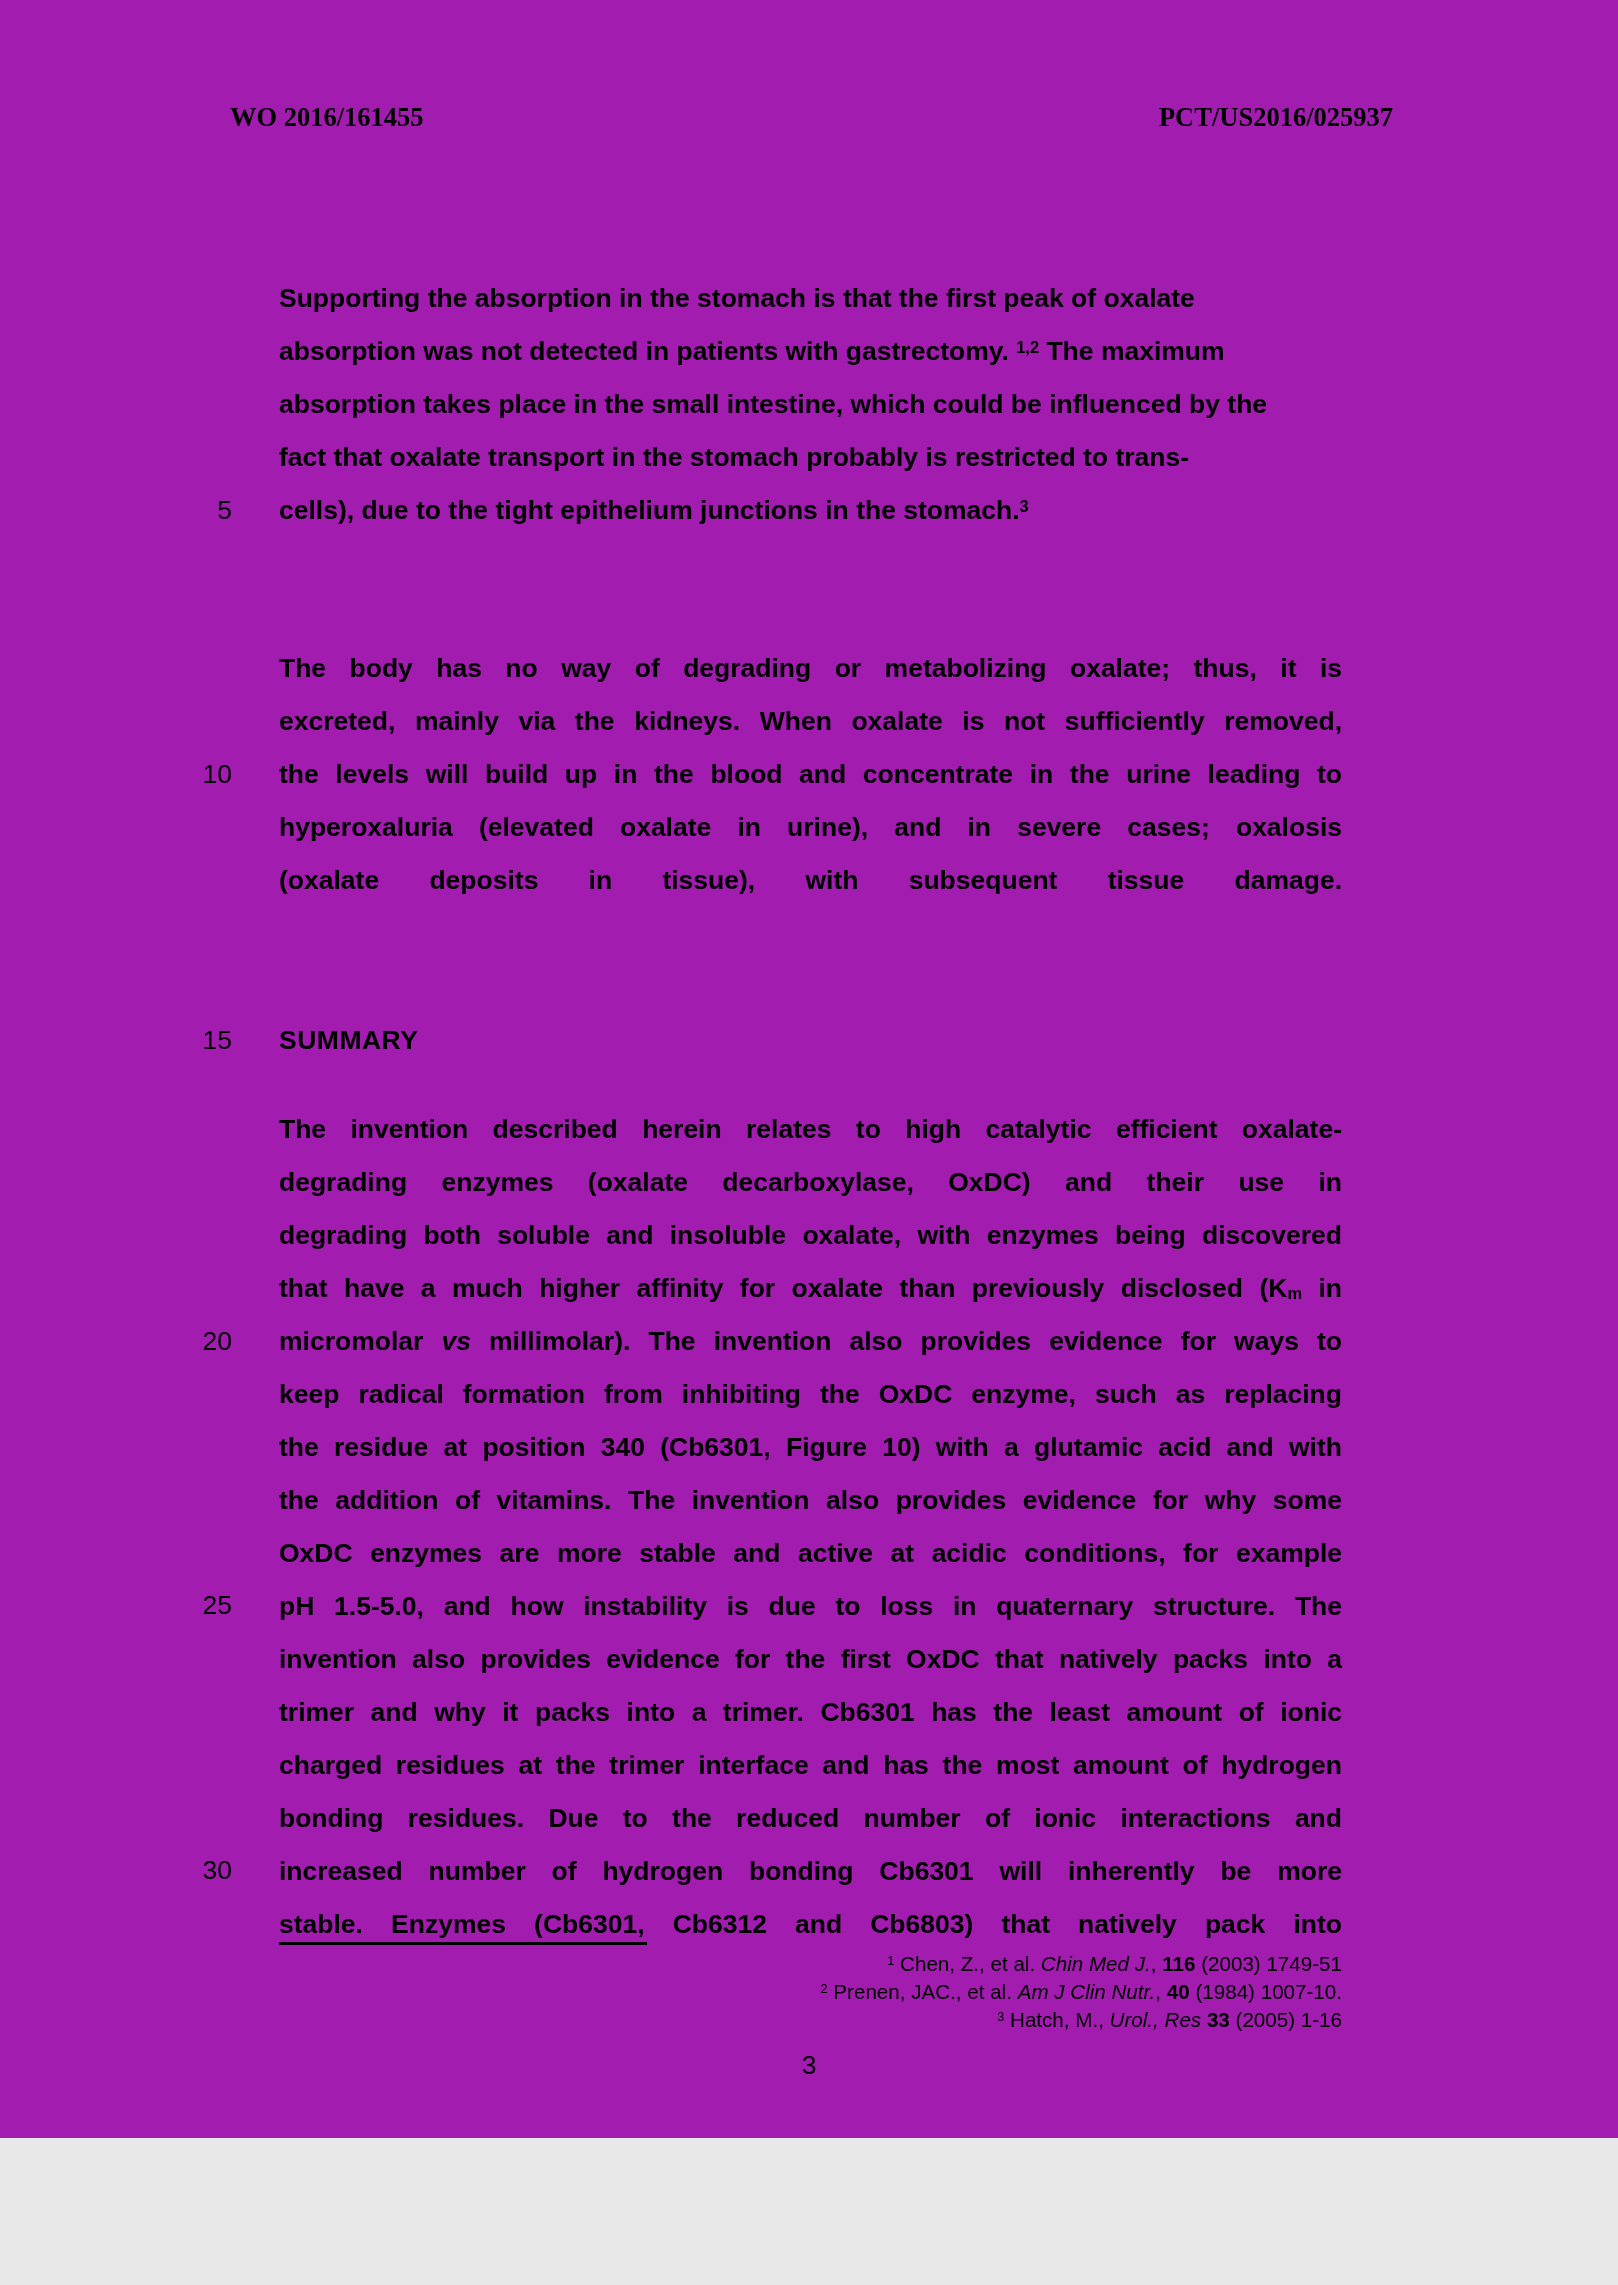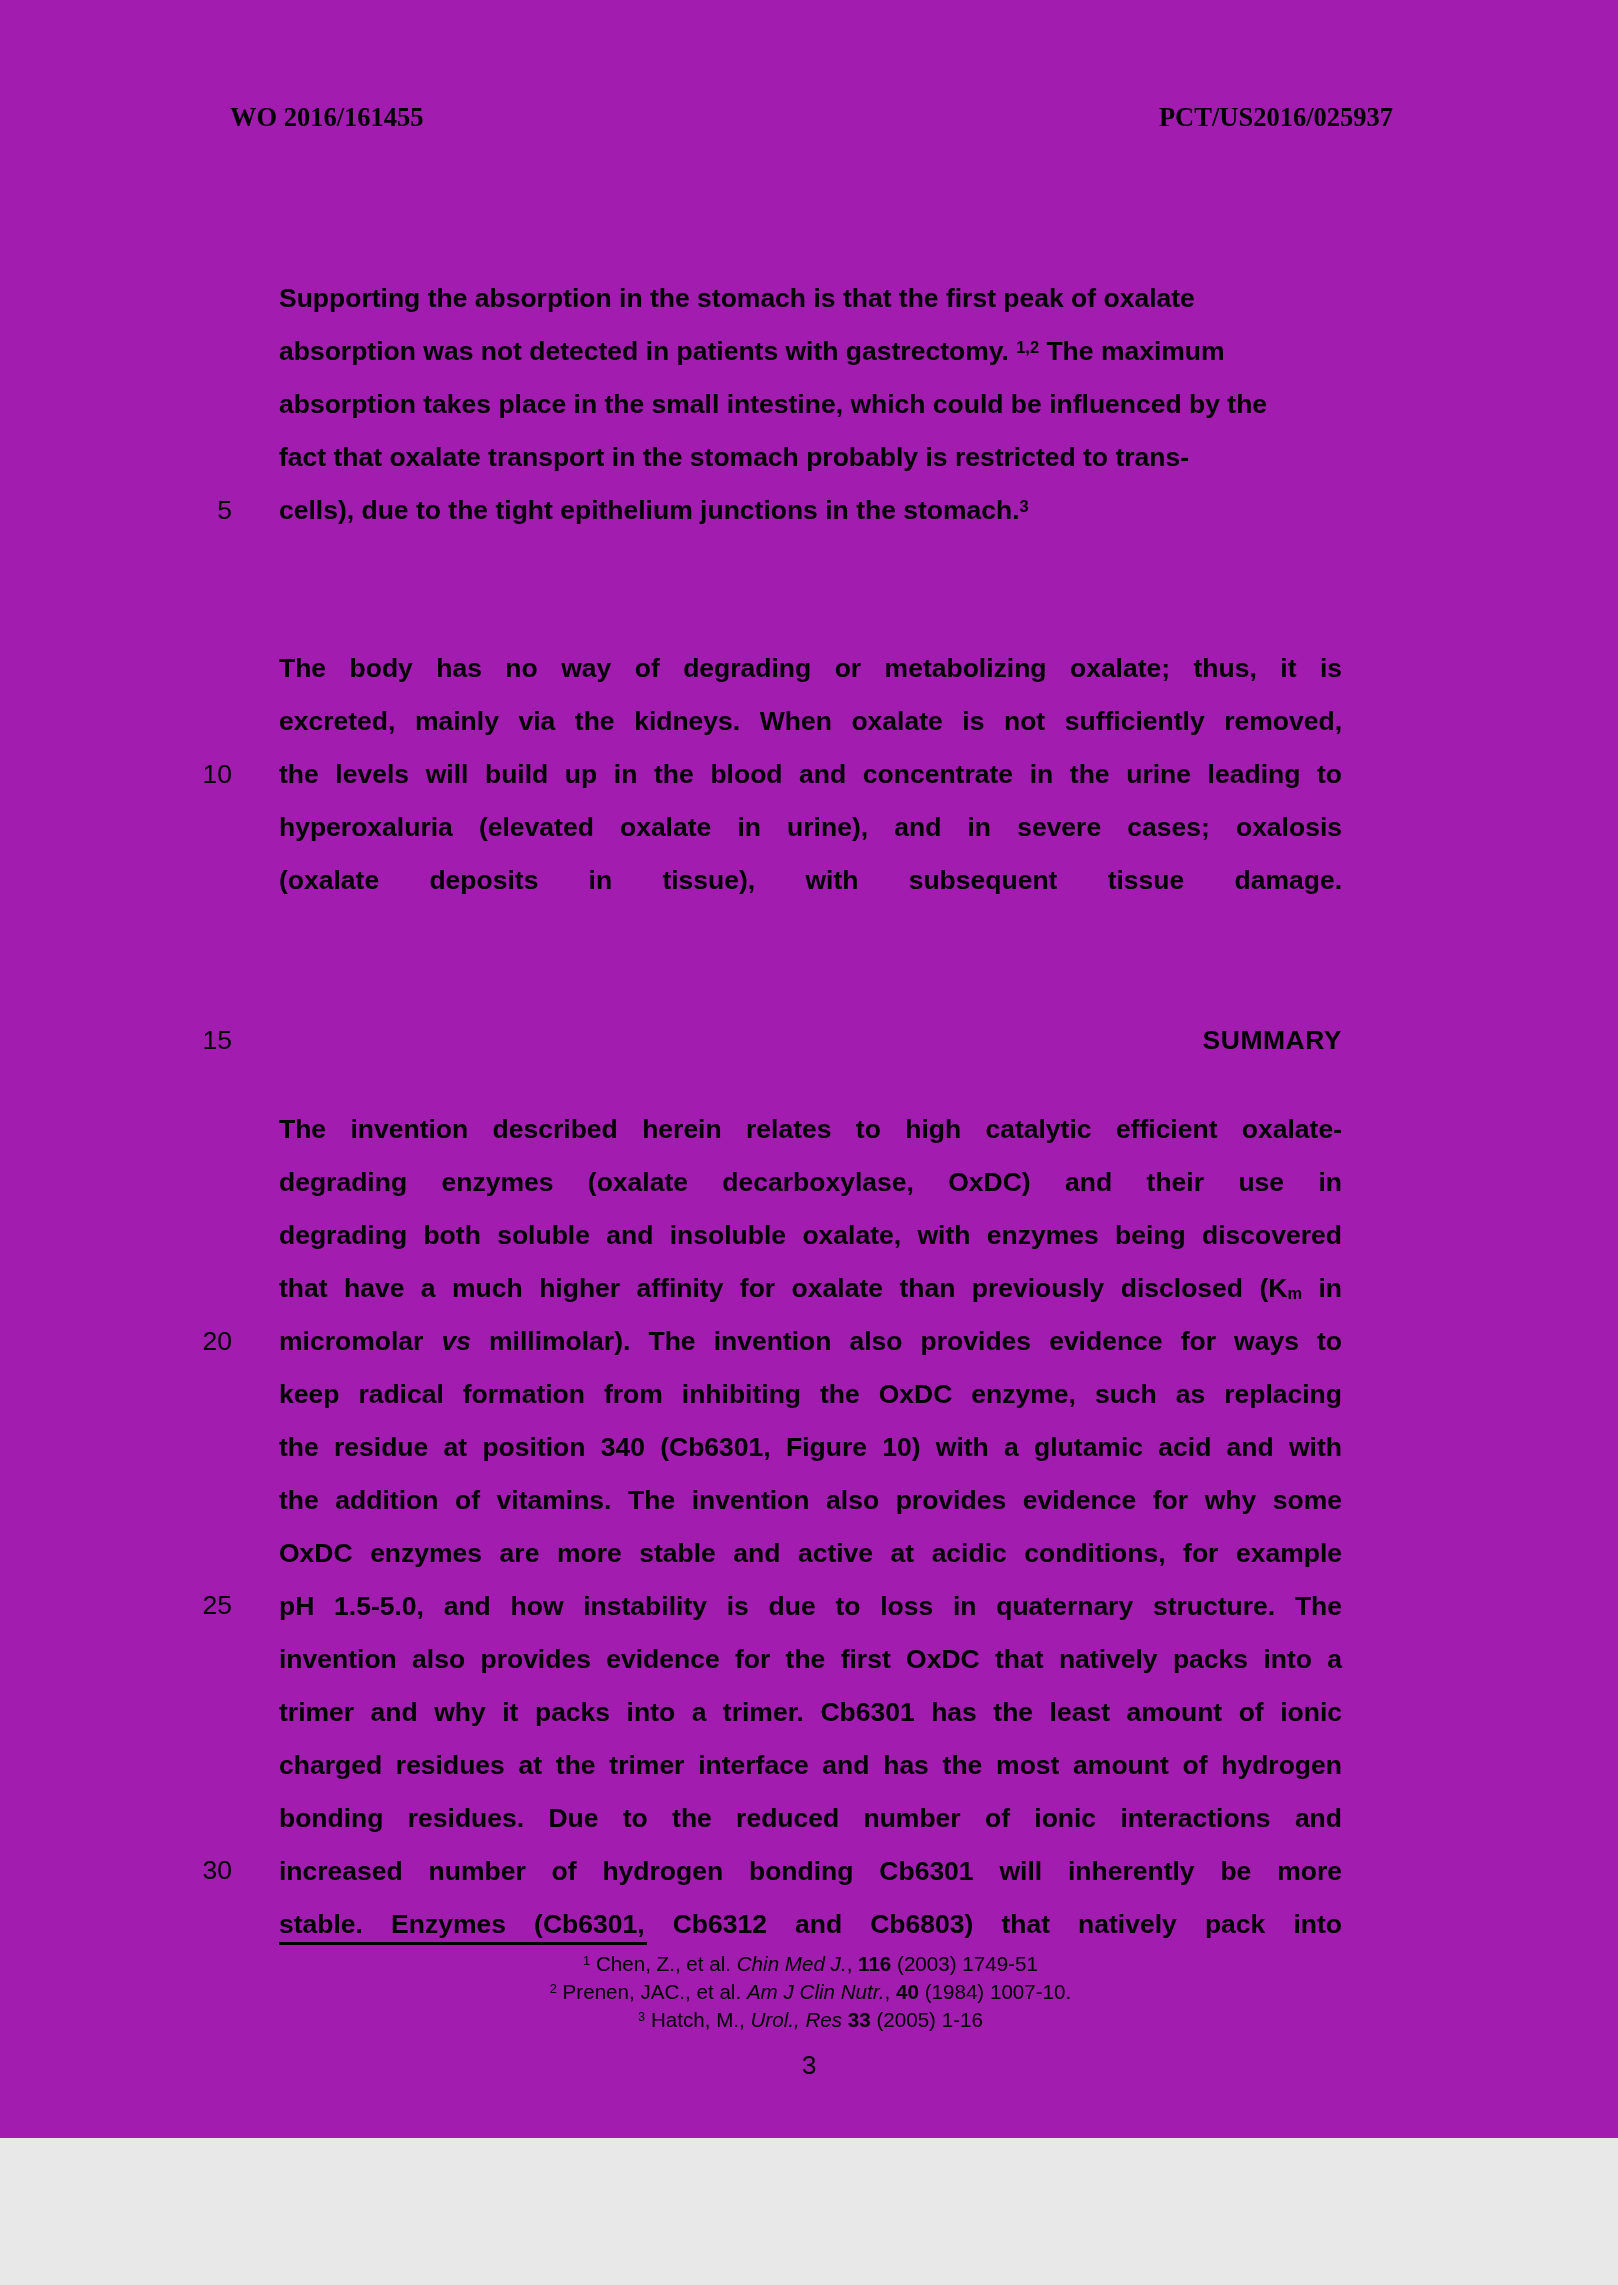--- a/index.html
+++ b/index.html
@@ -22,31 +22,31 @@
     position:absolute;left:279px;width:1063px;
     font-size:26.5px;line-height:53px;
   }
   .para .line{white-space:normal;font-weight:bold;}
   .justify .line{text-align:justify;text-align-last:justify;}
   .justify.no-justify-last .line:last-child{text-align:left;text-align-last:auto;}
   .linenum{
     position:absolute;left:-88px;width:41px;
     text-align:right;font-size:26.5px;line-height:53px;
   }
-  .heading .line{font-weight:normal;letter-spacing:0.5px;text-align:right;}
+  .heading .line{font-weight:normal;letter-spacing:0.5px;}
   sup{font-size:0.62em;line-height:0;vertical-align:0.45em;}
   sub{font-size:0.62em;line-height:0;vertical-align:-0.14em;}
   .footnotes{
     position:absolute;left:279px;top:1942px;width:1063px;
     font-size:20.6px;line-height:28px;
   }
   .fn-rule{
     width:368px;height:0;border-top:3.9px solid #000;margin-bottom:4.9px;
   }
-  .footnotes .line{text-align:center;}
+  .footnotes .line{text-align:right;}
   .page-number{
     position:absolute;left:0;top:2050px;width:100%;
     text-align:center;font-size:26.5px;line-height:31px;
   }
 </style>
 </head>
 <body>
 
 <div class="page">
 

